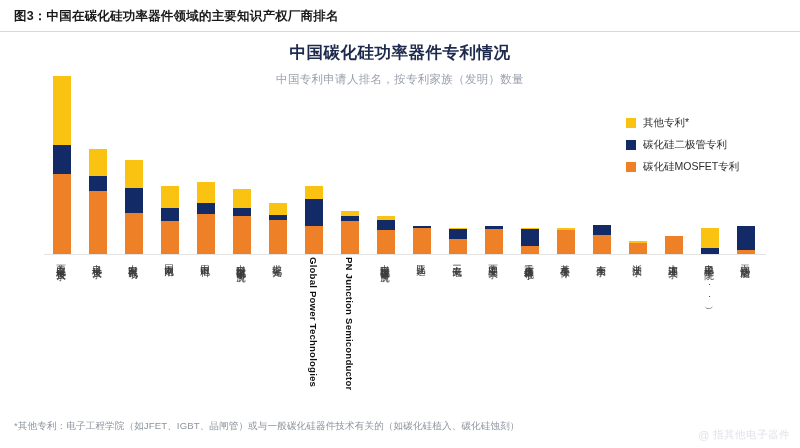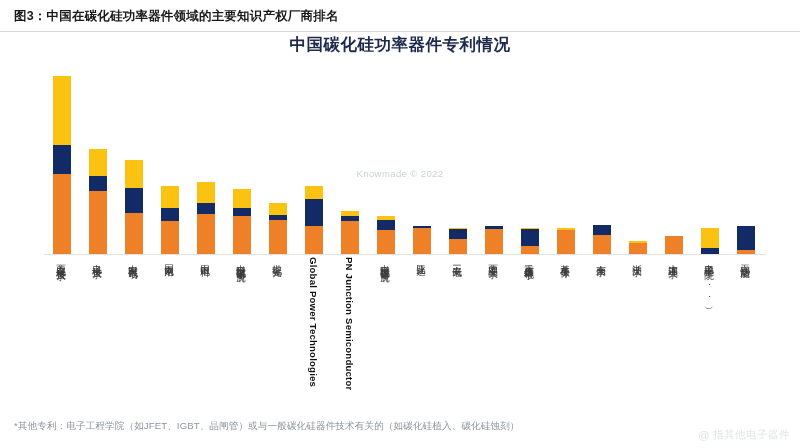--- a/index.html
+++ b/index.html
@@ -41,21 +41,21 @@
     left: 0;
     top: 32px;
     width: 800px;
     height: 382px;
     background: #ffffff;
   }
 
   #chart-title {
     position: absolute;
     left: 0;
-    top: 2px;
+    top: 10px;
     width: 800px;
     text-align: center;
     font-size: 16.5px;
     font-weight: bold;
     color: #1d2a4d;
     letter-spacing: 0.5px;
   }
   #chart-subtitle {
     position: absolute;
     left: 0;
@@ -184,22 +184,36 @@
 </style>
 </head>
 <body>
 
 <div id="figure-caption">图3：中国在碳化硅功率器件领域的主要知识产权厂商排名</div>
 <div id="caption-rule"></div>
 
 <div id="chart-panel">
 
   <div id="chart-title">中国碳化硅功率器件专利情况</div>
-  <div id="watermark-knowmade">Knowmade © 2022</div>
-
+  <div id="chart-subtitle">中国专利申请人排名，按专利家族（发明）数量</div>
+
+  <div id="legend">
+      <div class="legend-item">
+        <span class="legend-swatch" style="background: rgb(251, 195, 17);"></span>
+        <span class="legend-label">其他专利*</span>
+      </div>
+      <div class="legend-item">
+        <span class="legend-swatch" style="background: rgb(18, 43, 102);"></span>
+        <span class="legend-label">碳化硅二极管专利</span>
+      </div>
+      <div class="legend-item">
+        <span class="legend-swatch" style="background: rgb(238, 128, 39);"></span>
+        <span class="legend-label">碳化硅MOSFET专利</span>
+      </div>
+    </div>
 
   <div id="plot-area">
       <div class="bar-group" title="西安电子科技大学" style="left: 9px; width: 18px; height: 178.234px;">
         <div class="seg" style="height: 69.0345px; background: rgb(251, 195, 17);"></div>
         <div class="seg" style="height: 28.869px; background: rgb(18, 43, 102);"></div>
         <div class="seg" style="height: 80.331px; background: rgb(238, 128, 39);"></div>
       </div>
       <div class="bar-group" title="电子科技大学" style="left: 45px; width: 18px; height: 105.434px;">
         <div class="seg" style="height: 27.6138px; background: rgb(251, 195, 17);"></div>
         <div class="seg" style="height: 15.0621px; background: rgb(18, 43, 102);"></div>

